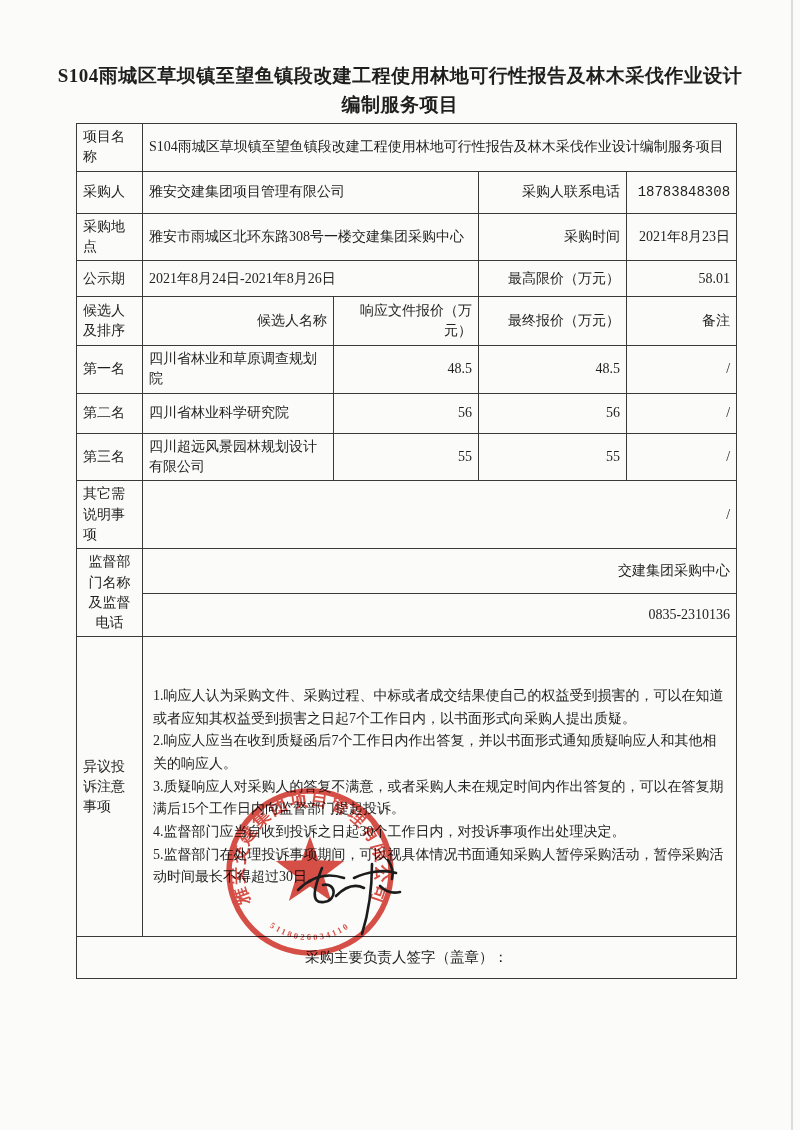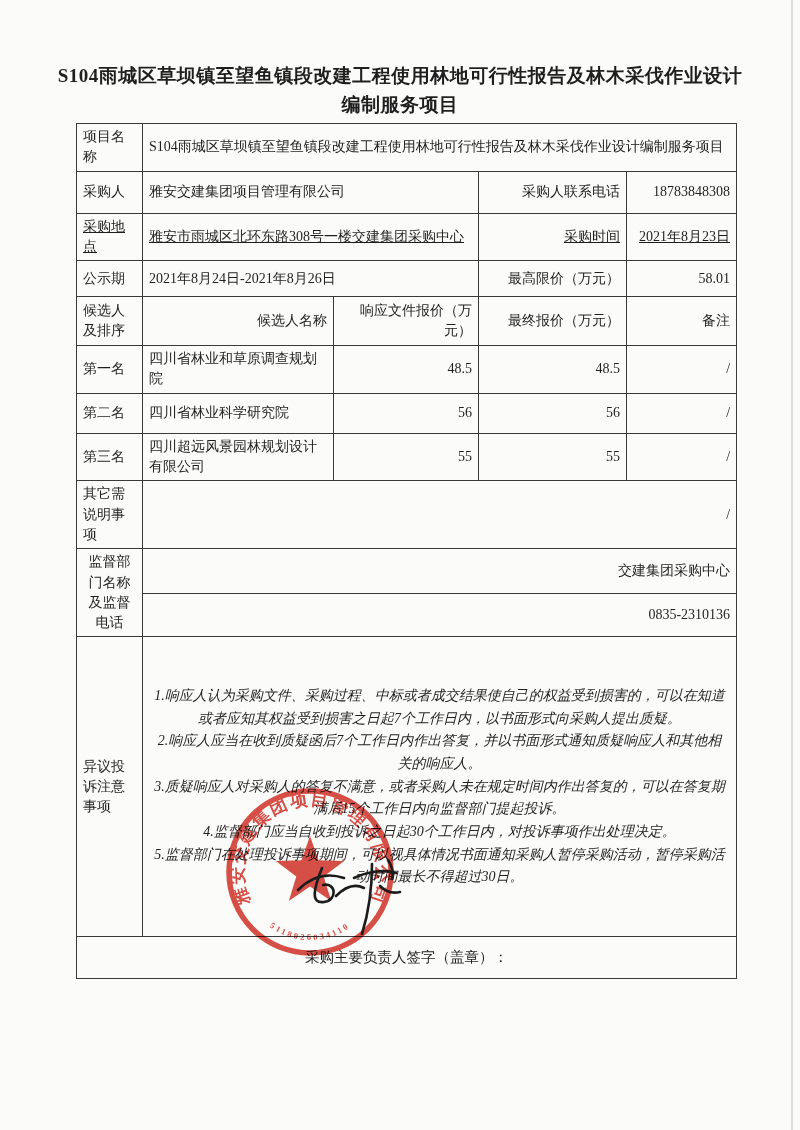--- a/index.html
+++ b/index.html
@@ -35,32 +35,32 @@
     padding: 3px 6px;
     vertical-align: middle;
     line-height: 1.45;
     word-break: break-all;
   }
   td.lbl { text-align: left; padding-left: 5px; padding-right: 2px; }
   td.lbl-center { text-align: center; padding-left: 2px; padding-right: 2px; }
   td.ctr { text-align: right; }
   td.val { text-align: left; }
   .h-r1 { height: 45px; padding-left: 46px; }
-  .h-r2 { height: 42px; }
-  .h-r3 { height: 45px; text-decoration: underline; }
+  .h-r2 { height: 42px; font-family: Liberation Mono, monospace; }
+  .h-r3 { height: 45px; }
   .h-r4 { height: 36px; }
   .h-r5 { height: 49px; padding-left: 13px; }
   .h-cand { height: 40px; }
   .h-other { height: 40px; }
   .h-supa { height: 40px; }
   .h-supb { height: 38px; padding-left: 8px; }
   .h-complaint { height: 300px; }
   .h-sign { height: 42px; }
   .complaint-cell { vertical-align: middle; }
-  .complaint-block { padding: 0 4px; line-height: 1.62; text-align: center; font-style: italic; }
+  .complaint-block { padding: 0 4px; line-height: 1.62; text-align: left; }
   .sign-cell { text-align: center; padding-left: 5px; font-size: 14.5px; }
   
   .seal {
     position: absolute; left: 220px; top: 782px;
     width: 180px; height: 180px;
     opacity: 0.88;
     mix-blend-mode: multiply;
     pointer-events: none;
   }
   .signature {

